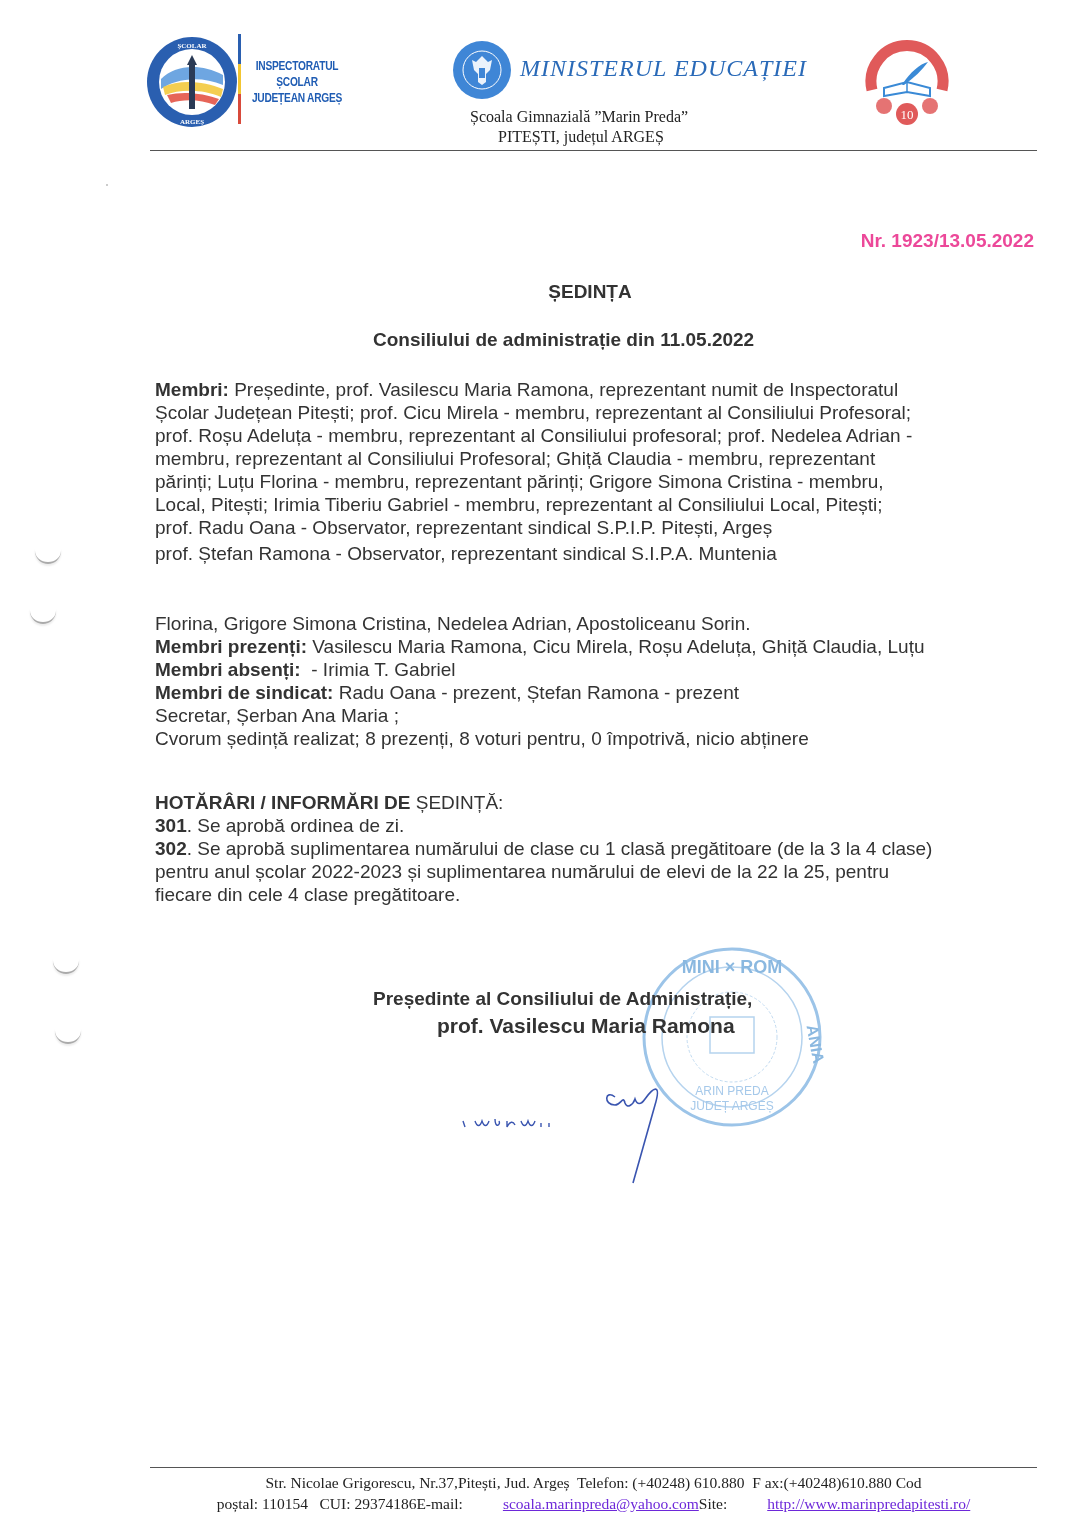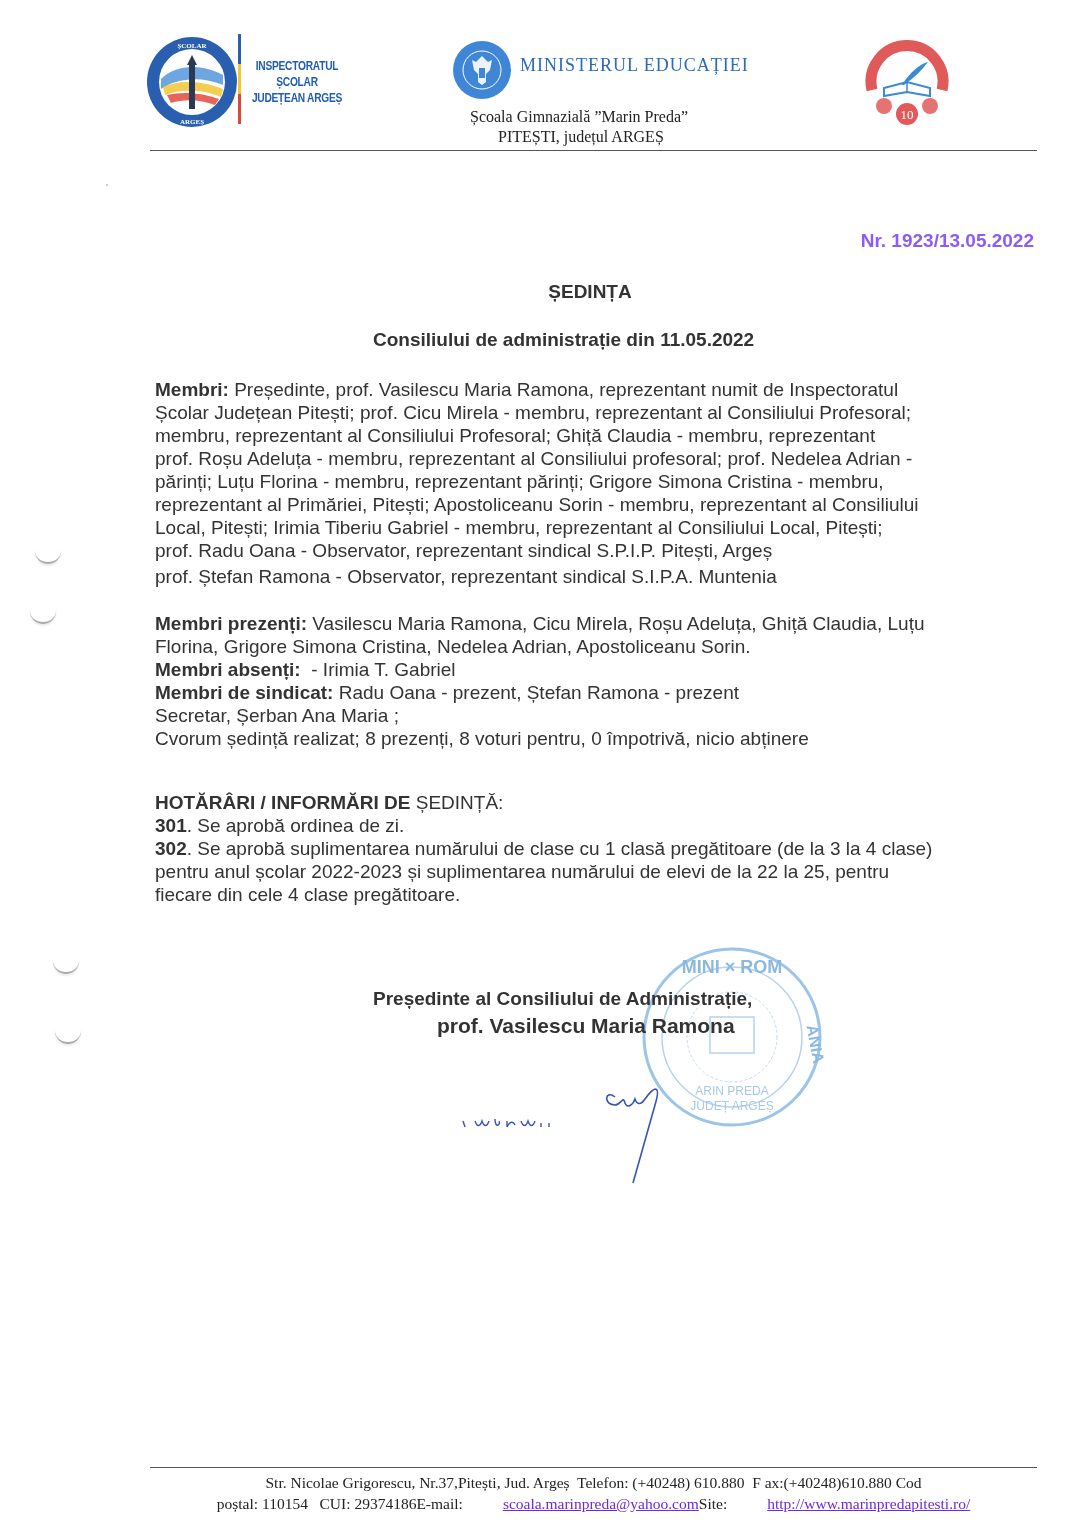--- a/index.html
+++ b/index.html
@@ -7,30 +7,30 @@
   .abs { position: absolute; }
   .serif { font-family: "Liberation Serif", "DejaVu Serif", serif; }
   .sans { font-family: "Liberation Sans", "DejaVu Sans", sans-serif; }
 
   
   #isj-logo { left: 145px; top: 35px; width: 94px; height: 94px; }
   #isj-bar { left: 238px; top: 34px; width: 3px; height: 90px; }
   #isj-bar .b { height: 30px; width: 3px; }
   #isj-text { left: 246px; top: 58px; width: 120px; text-align: center; color: #1f5cb3; font-weight: bold; font-size: 12px; line-height: 16px; letter-spacing: -0.3px; transform: scaleX(0.85); transform-origin: left top; }
   #gov-logo { left: 452px; top: 40px; width: 60px; height: 60px; }
-  #ministry-name { left: 520px; top: 55px; font-size: 18px; color: #2a6ab8; letter-spacing: 1px; }
+  #ministry-name { left: 520px; top: 55px; font-size: 24px; color: #2a6ab8; letter-spacing: 1px; font-style: italic; }
   #school-name { left: 470px; top: 108px; font-size: 16px; color: #222; }
   #school-city { left: 498px; top: 128px; font-size: 16px; color: #222; }
   #school-logo { left: 862px; top: 40px; width: 90px; height: 90px; }
   #header-rule { left: 150px; top: 150px; width: 887px; height: 1px; background: #555; }
 
   #speck { left: 106px; top: 184px; width: 2px; height: 2px; background: #ccc; }
 
   
-  #doc-number { right: 53px; top: 230px; font-size: 19px; font-weight: bold; color: #8b5cf6; }
+  #doc-number { right: 53px; top: 230px; font-size: 19px; font-weight: bold; color: #ec4899; }
   #title { left: 0; width: 1180px; top: 281px; text-align: center; font-size: 19px; font-weight: bold; color: #333; }
   #subtitle { left: 373px; top: 329px; font-size: 19px; font-weight: bold; color: #333; }
 
   .body-text { left: 155px; width: 880px; font-size: 19px; line-height: 23px; color: #333; }
   .body-text b { font-weight: bold; }
   .justify { text-align: justify; text-align-last: left; }
   #members { top: 378px; }
   #members p { margin: 0; }
   .line { white-space: nowrap; }
 
@@ -109,32 +109,31 @@
 <div class="abs" id="header-rule"></div>
 <div class="abs" id="speck"></div>
 
 <div class="abs sans" id="doc-number">Nr. 1923/13.05.2022</div>
 <div class="abs sans" id="title">ȘEDINȚA</div>
 <div class="abs sans" id="subtitle">Consiliului de administrație din 11.05.2022</div>
 
 <div class="abs sans body-text" id="members">
   <p class="justify"><b>Membri:</b><span> Președinte, prof. Vasilescu Maria Ramona, reprezentant numit de Inspectoratul</span></p>
   <p class="justify">Școlar Județean Pitești; prof. Cicu Mirela - membru, reprezentant al Consiliului Profesoral;</p>
+  <p class="justify">prof. Roșu Adeluța - membru, reprezentant al Consiliului profesoral; prof. Nedelea Adrian -</p>
   <p class="justify">membru, reprezentant al Consiliului Profesoral; Ghiță Claudia - membru, reprezentant</p>
-  <p class="justify">prof. Roșu Adeluța - membru, reprezentant al Consiliului profesoral; prof. Nedelea Adrian -</p>
   <p class="justify">părinți; Luțu Florina - membru, reprezentant părinți; Grigore Simona Cristina - membru,</p>
-  <p class="justify">reprezentant al Primăriei, Pitești; Apostoliceanu Sorin - membru, reprezentant al Consiliului</p>
   <p class="line">Local, Pitești; Irimia Tiberiu Gabriel - membru, reprezentant al Consiliului Local, Pitești;</p>
   <p class="line">prof. Radu Oana - Observator, reprezentant sindical S.P.I.P. Pitești, Argeș</p>
   <p class="line" style="margin-top:3px">prof. Ștefan Ramona - Observator, reprezentant sindical S.I.P.A. Muntenia</p>
 </div>
 
 <div class="abs sans body-text" id="attendance">
+  <p class="line">Florina, Grigore Simona Cristina, Nedelea Adrian, Apostoliceanu Sorin.</p>
   <p class="line"><b>Membri prezenți:</b><span> Vasilescu Maria Ramona, Cicu Mirela, Roșu Adeluța, Ghiță Claudia, Luțu</span></p>
-  <p class="line">Florina, Grigore Simona Cristina, Nedelea Adrian, Apostoliceanu Sorin.</p>
   <p class="line"><b>Membri absenți:</b><span style="white-space:pre">  - Irimia T. Gabriel</span></p>
   <p class="line"><b>Membri de sindicat:</b><span> Radu Oana - prezent, Ștefan Ramona - prezent</span></p>
   <p class="line">Secretar, Șerban Ana Maria ;</p>
   <p class="line">Cvorum ședință realizat; 8 prezenți, 8 voturi pentru, 0 împotrivă, nicio abținere</p>
 </div>
 
 <div class="abs sans body-text" id="decisions">
   <p class="line"><b>HOTĂRÂRI / INFORMĂRI DE</b><span> ȘEDINȚĂ:</span></p>
   <p class="line"><b>301</b><span>. Se aprobă ordinea de zi.</span></p>
   <p class="justify"><b>302</b><span>. Se aprobă suplimentarea numărului de clase cu 1 clasă pregătitoare (de la 3 la 4 clase)</span></p>

